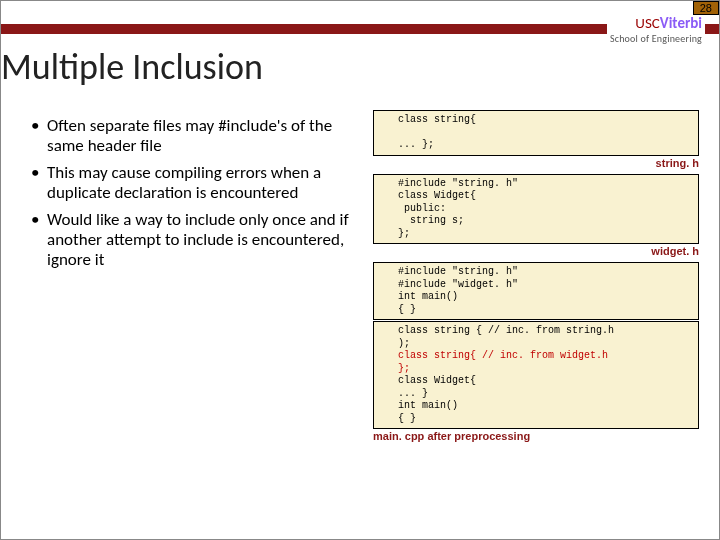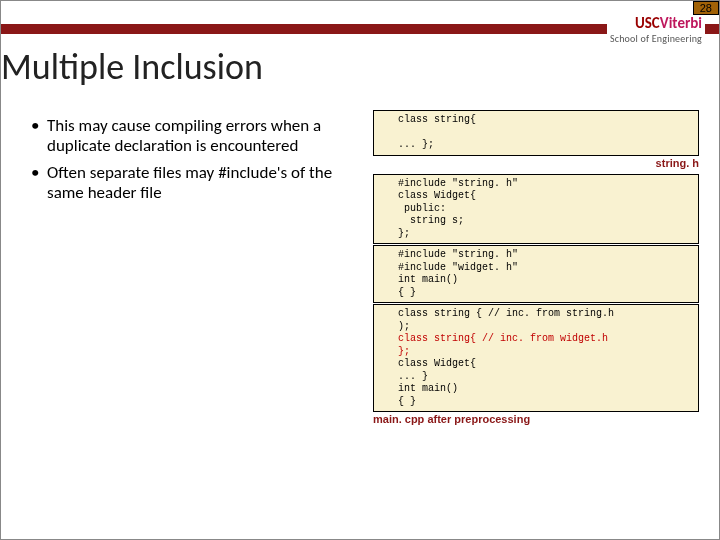--- a/index.html
+++ b/index.html
@@ -34,22 +34,22 @@
   .logo {
     position: absolute;
     top: 14px;
     right: 14px;
     text-align: right;
     z-index: 5;
     background: #fff;
     padding: 1px 3px;
   }
   .logo-main { font-size: 15px; line-height: 1; }
-  .logo-usc { color: #990000; font-weight: bold; margin-top: 48px; }
-  .logo-viterbi { color: #be185d; font-weight: 600; }
+  .logo-usc { color: #990000; font-weight: normal; margin-top: 48px; }
+  .logo-viterbi { color: #8b5cf6; font-weight: 600; }
   .logo-sub { font-size: 10px; color: #555; margin-top: 1px; letter-spacing: 0.2px; }
   .title {
     position: absolute;
     top: 44px;
     left: 0;
     width: 100%;
     font-size: 36px;
     font-weight: 400;
     color: #222;
     font-family: Calibri, Arial, sans-serif;
@@ -122,36 +122,40 @@
     <span class="logo-usc">USC</span><span class="logo-viterbi">Viterbi</span>
   </div>
   <div class="logo-sub">School of Engineering</div>
 </div>
 
 <div class="title">Multiple Inclusion</div>
 
 <div class="content">
   <div class="left-col">
     <ul>
+      <li>Often separate files may #include's of the same header file</li>
       <li>This may cause compiling errors when a duplicate declaration is encountered</li>
-      <li>Often separate files may #include's of the same header file</li>
+    </ul>
+    <ul>
+      <li>Would like a way to include only once and if another attempt to include is encountered, ignore it</li>
     </ul>
   </div>
 
   <div class="right-col">
     <div class="code-box">class string{
 
 ... };</div>
     <div class="file-label">string. h</div>
 
     <div class="code-box">#include "string. h"
 class Widget{
  public:
   string s;
 };</div>
+    <div class="file-label">widget. h</div>
 
     <div class="code-box">#include "string. h"
 #include "widget. h"
 int main()
 { }</div>
 
     <div class="code-box"><span>class string { // inc. from string.h</span>
 <span>);</span>
 <span class="red-text">class string{ // inc. from widget.h
 };</span>

